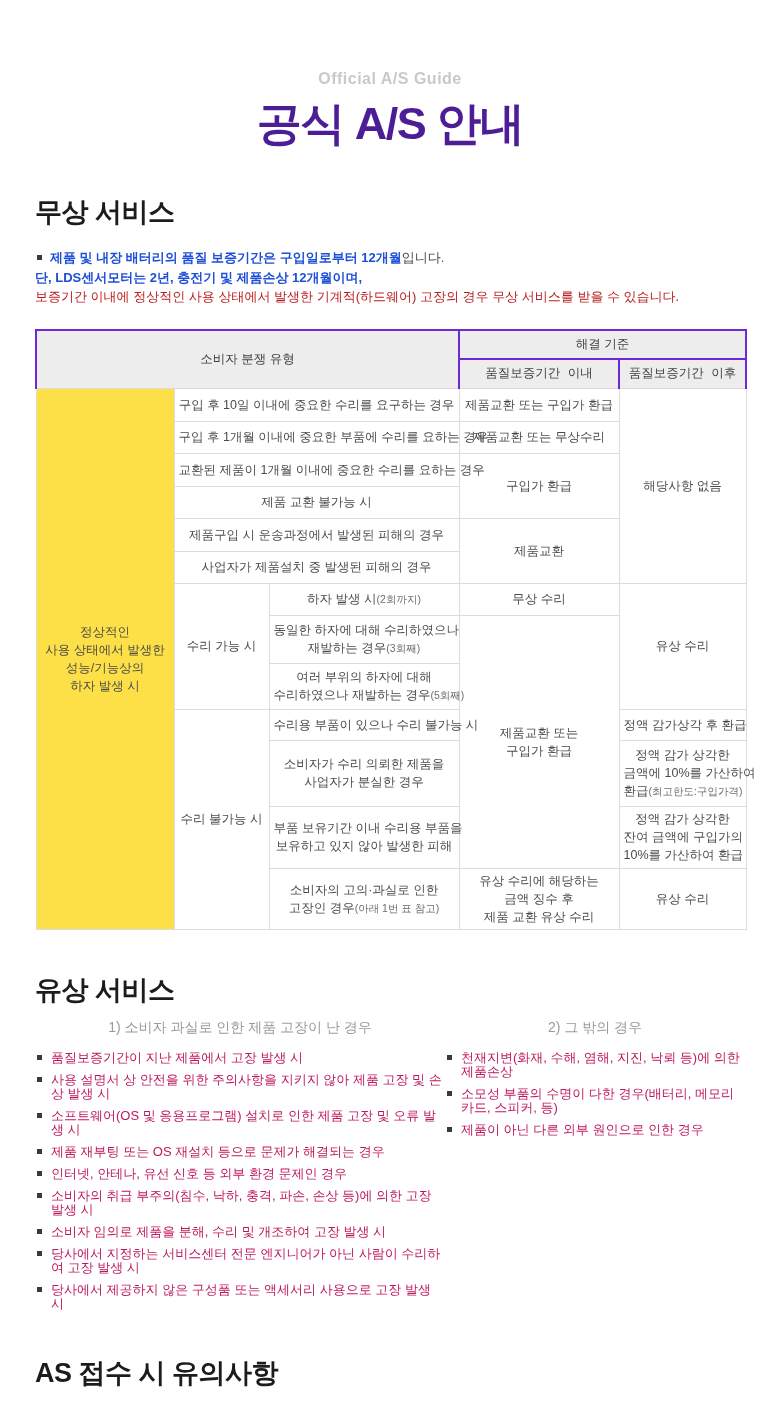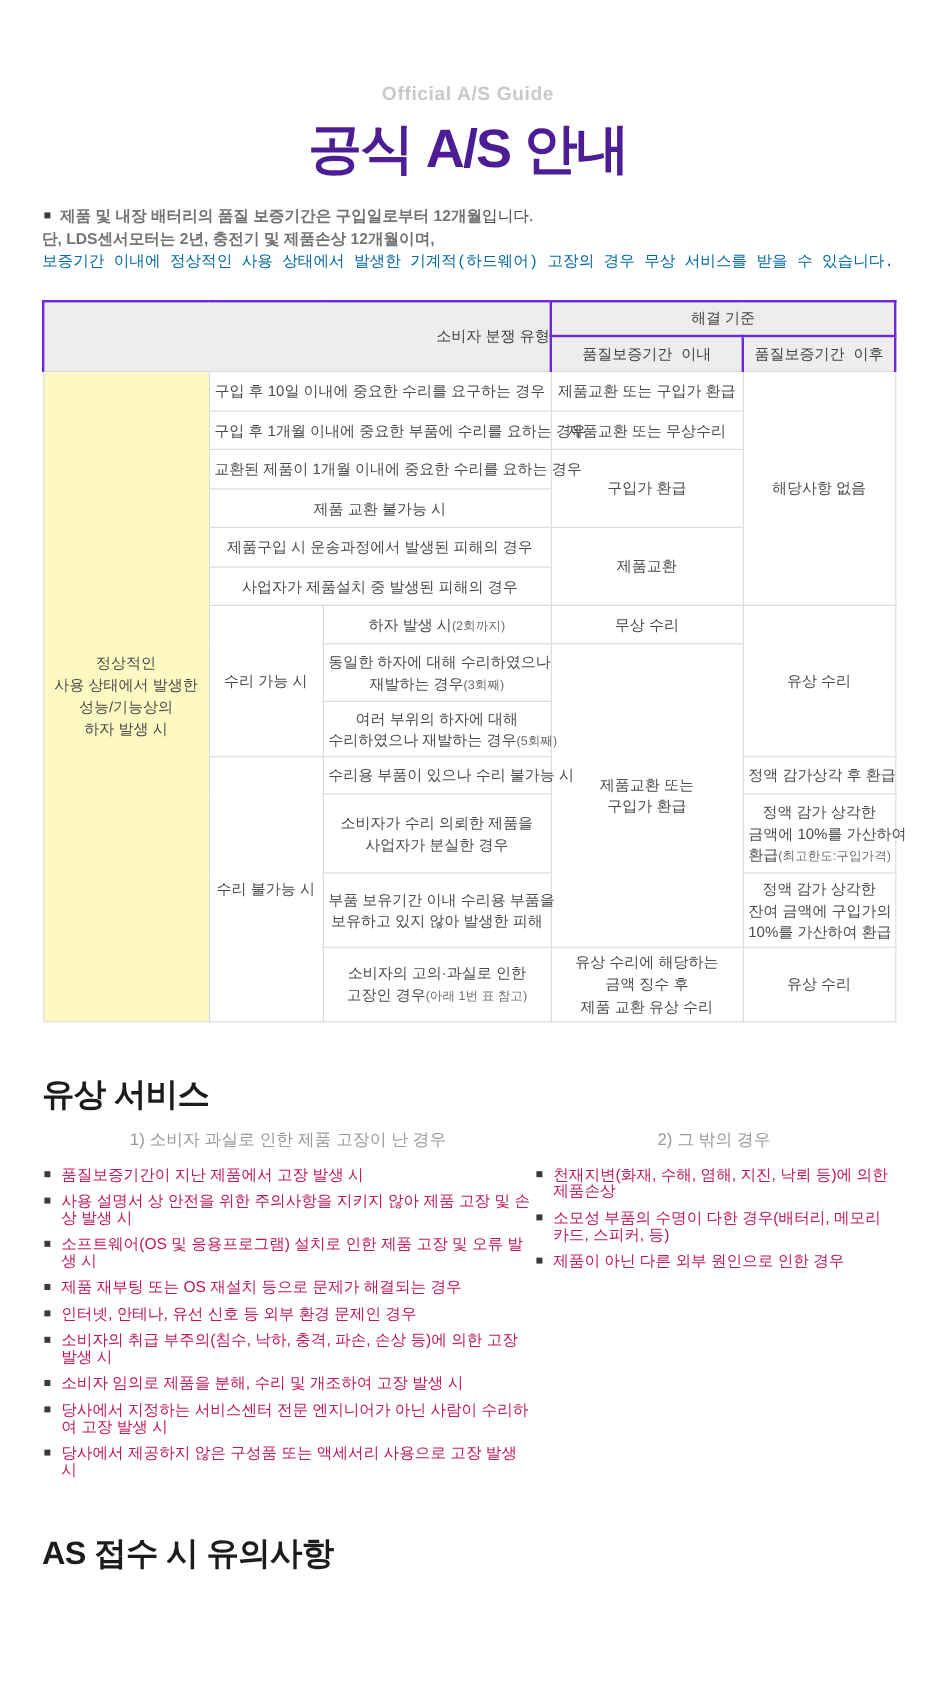--- a/index.html
+++ b/index.html
@@ -11,37 +11,37 @@
   .wrap { padding:0 35px; }
 
   .eyebrow { margin-top:70px; text-align:center; font-size:16px; font-weight:bold; color:#c9c9c9; letter-spacing:0.5px; }
   .title { margin:10px 0 0; text-align:center; font-size:45px; font-weight:bold; color:#4c1d95; letter-spacing:-1.5px; line-height:1.15; }
 
   h2.sec { margin:0; font-size:27px; font-weight:bold; color:#1c1c1c; letter-spacing:-0.5px; line-height:1.2; }
   .sec-free h2 { margin-top:46px; }
 
   .notes { margin-top:20px; }
   .note { margin:0; font-size:13px; line-height:19.5px; color:#444; }
-  .red { color:#737373; font-weight:bold; }
-  .dim { color:#0369a1; font-weight:normal;font-family:Liberation Mono, monospace; }
+  .red { color:#1d4ed8; font-weight:bold; }
+  .dim { color:#b91c1c; font-weight:normal; }
   .sq { display:inline-block; width:5px; height:5px; background:#3a3a3a; margin:0 8px 2px 2px; vertical-align:middle; }
 
   table.dispute { margin-top:22px; border-collapse:collapse; width:710px; table-layout:fixed; }
   table.dispute th {
     background:#ededed; border:2px solid #6d28d9; font-weight:normal;
     font-size:12.5px; color:#3f3f3f; padding:0;
   }
   table.dispute thead tr.main th { height:27px; }
   table.dispute thead tr.sub th { height:28px; border-bottom:1px solid #dcdcdc;font-family:Liberation Mono, monospace; }
-  table.dispute th.span-left { border-bottom:1px solid #dcdcdc;text-align:right; }
+  table.dispute th.span-left { border-bottom:1px solid #dcdcdc; }
   table.dispute td {
     border:1px solid #dcdcdc; background:#fff; text-align:center; vertical-align:middle;
     font-size:12.5px; color:#4b4b4b; padding:3px 4px; line-height:1.45;
   }
-  table.dispute td.shaded { background:#fef9c3; }
+  table.dispute td.shaded { background:#fde047; }
   table.dispute .cl { white-space:nowrap; }
   table.dispute .sm { font-size:10.5px; color:#6e6e6e; }
 
   .sec-paid h2 { margin-top:44px; }
   .cols { display:flex; margin-top:12px; }
   .col-a { width:410px; flex:0 0 410px; }
   .col-b { flex:1; }
   .group-label { margin:0 0 14px; font-size:14px; color:#9a9a9a; line-height:1.3;text-align:center; }
   ul.blist { list-style:none; margin:0; padding:0; }
   ul.blist li { display:flex; align-items:flex-start; margin-bottom:8px; font-size:13px; line-height:14px; color:#be185d; }
@@ -51,20 +51,21 @@
 </style>
 </head>
 <body>
 
 <div class="wrap">
 
   <div class="eyebrow">Official A/S Guide</div>
   <h1 class="title">공식 A/S 안내</h1>
 
   <section class="sec-free">
+    <h2 class="sec">무상 서비스</h2>
     <div class="notes">
       <p class="note"><span class="sq"></span><span class="red">제품 및 내장 배터리의 품질 보증기간은 구입일로부터 12개월</span><span>입니다.</span></p>
       <p class="note red">단, LDS센서모터는 2년, 충전기 및 제품손상 12개월이며,</p>
       <p class="note dim">보증기간 이내에 정상적인 사용 상태에서 발생한 기계적(하드웨어) 고장의 경우 무상 서비스를 받을 수 있습니다.</p>
     </div>
 
     <table class="dispute">
       <colgroup>
           <col style="width: 138px;">
           <col style="width: 95px;">

